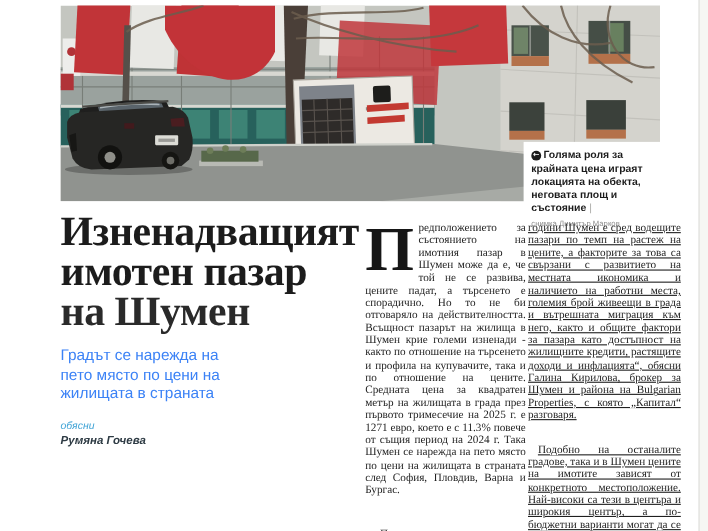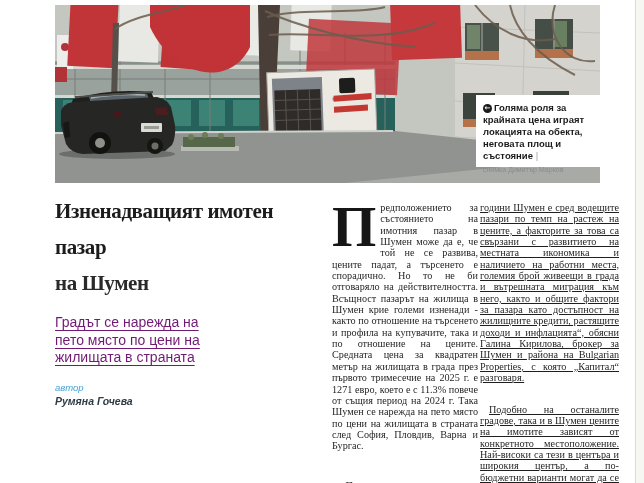--- a/index.html
+++ b/index.html
@@ -8,45 +8,45 @@
     background:#ffffff;font-family:"Liberation Sans",sans-serif;
   }
   
   .edge-line{position:absolute;left:635px;top:0;width:1px;height:483px;background:#dadad6;}
   .edge-out{position:absolute;left:636px;top:0;width:8px;height:483px;background:#f6f6f3;}
 
   
   figure.photo{position:absolute;left:55px;top:5px;width:545px;height:178px;margin:0;}
   figure.photo svg{display:block;}
   .caption-box{
-    position:absolute;left:421px;top:90px;width:124px;height:72px;
+    position:absolute;left:421px;top:124px;width:124px;height:72px;
     background:#ffffff;box-sizing:border-box;padding:7px 2px 0 7px;
   }
   .caption-text{
     font:700 9.5px/12px "Liberation Sans",sans-serif;color:#1b1b1b;margin:0;
   }
   .cap-icon{
     display:inline-flex;align-items:center;justify-content:center;
     width:9px;height:9px;border-radius:50%;background:#1b1b1b;color:#fff;
     font:700 7px/7px "DejaVu Sans",sans-serif;vertical-align:1px;margin-right:2px;
   }
   .cap-end{color:#a8a8a4;font-weight:400;}
   .caption-credit{font:400 7px/9px "Liberation Sans",sans-serif;color:#8c8c8c;margin-top:3px;}
 
   
   .headline-block{position:absolute;left:55px;top:193px;width:274px;}
   h1.headline{
     margin:0;font-family:"Liberation Serif",serif;color:#1c1c1c;
-    font-size:21px;line-height:36px;font-weight:700;letter-spacing:-0.4px;
+    font-size:38px;line-height:36px;font-weight:700;letter-spacing:-0.4px;
   }
   h1.headline .light{display:block;font-weight:700;color:#2a2a2a;}
   .standfirst{
     margin:13px 0 0 0;width:172px;
-    font:400 14px/17.5px "Liberation Sans",sans-serif;color:#701a75;
-    text-decoration:underline;text-decoration-thickness:1px;text-underline-offset:3px;
+    font:400 14px/17.5px "Liberation Sans",sans-serif;color:#3b82f6;
+    text-decoration-thickness:1px;text-underline-offset:3px;
   }
   .byline{margin-top:15px;}
   .byline-label{display:block;font:italic 400 9.5px/11px "Liberation Sans",sans-serif;color:#41a4d6;}
   .byline-name{display:block;font:italic 700 10.5px/13px "Liberation Sans",sans-serif;color:#2e3b44;margin-top:2px;}
 
   
   .col{
     position:absolute;top:202px;height:281px;overflow:hidden;
     font:400 10.2px/11.35px "Liberation Serif",serif;color:#1f1f1f;
     text-align:justify;
@@ -217,21 +217,21 @@
   <figcaption class="caption-box">
     <p class="caption-text"><span class="cap-icon">←</span><span>Голяма роля за крайната цена играят локацията на обекта, неговата площ и състояние</span> <span class="cap-end">|</span></p>
     <div class="caption-credit">снимка Димитър Марков</div>
   </figcaption>
 </figure>
 
 <div class="headline-block">
   <h1 class="headline"><span>Изненадващият имотен пазар</span><span class="light">на Шумен</span></h1>
   <p class="standfirst">Градът се нарежда на пето място по цени на жилищата в страната</p>
   <div class="byline">
-    <span class="byline-label">автор</span>
+    <span class="byline-label">обясни</span>
     <span class="byline-name">Румяна Гочева</span>
   </div>
 </div>
 
 <div class="col col1">
   <p><span class="dropcap">П</span><span>редположението за състоянието на имотния пазар в Шумен може да е, че той не се развива, цените падат, а търсенето е спорадично. Но то не би отговаряло на действителността. Всъщност пазарът на жилища в Шумен крие големи изненади - както по отношение на търсенето и профила на купувачите, така и по отношение на цените. Средната цена за квадратен метър на жилищата в града през първото тримесечие на 2025 г. е 1271 евро, което е с 11.3% повече от същия период на 2024 г. Така Шумен се нарежда на пето място по цени на жилищата в страната след София, Пловдив, Варна и Бургас.</span></p>
   <p class="indent">„През последните няколко</p>
 </div>
 
 <div class="col col2">

